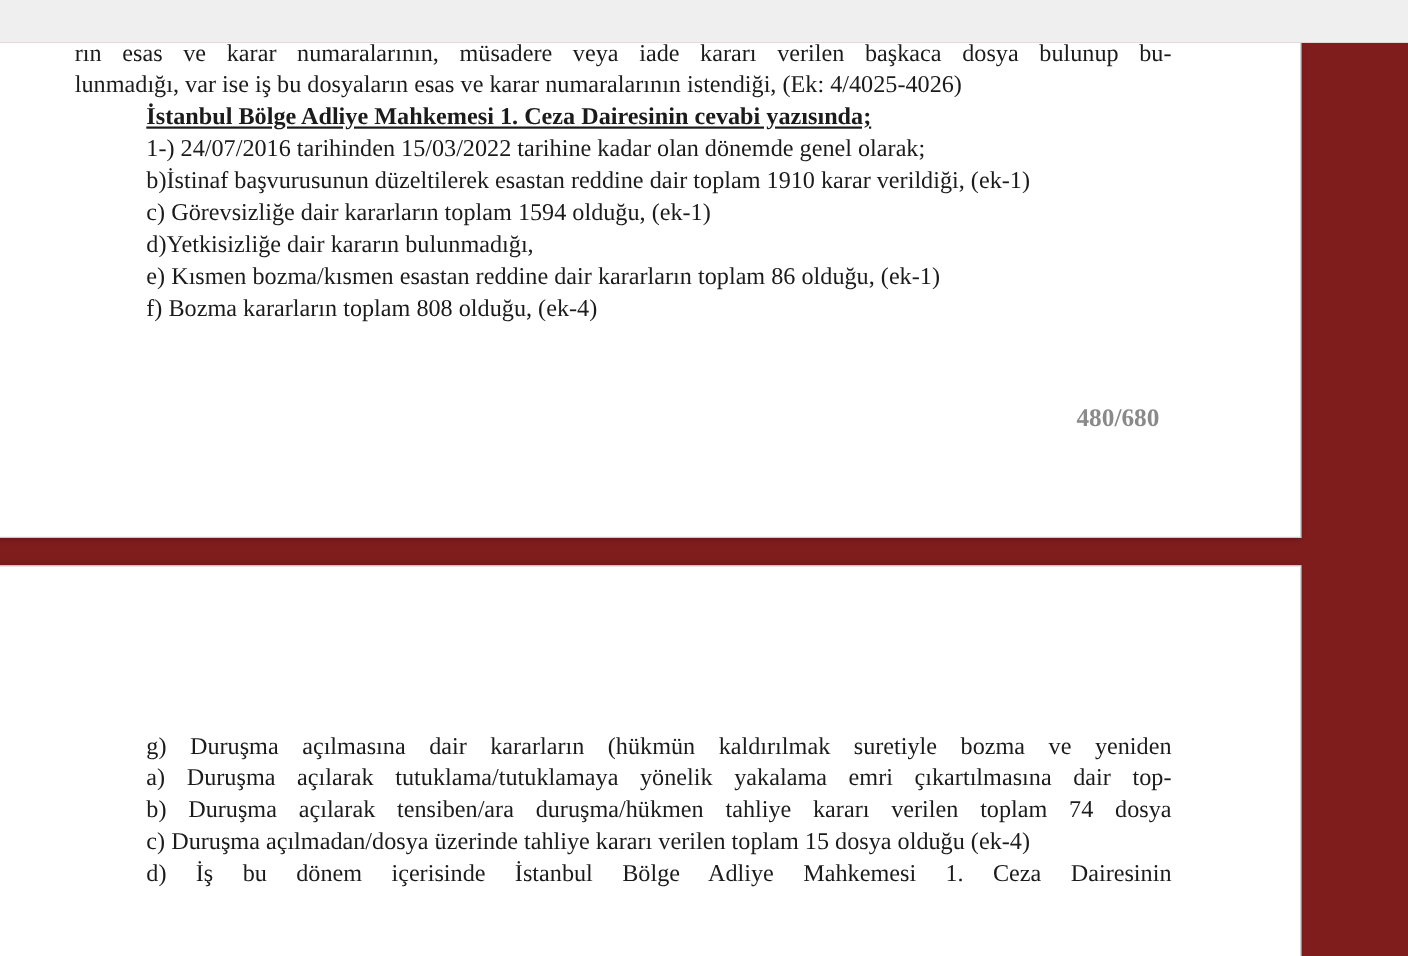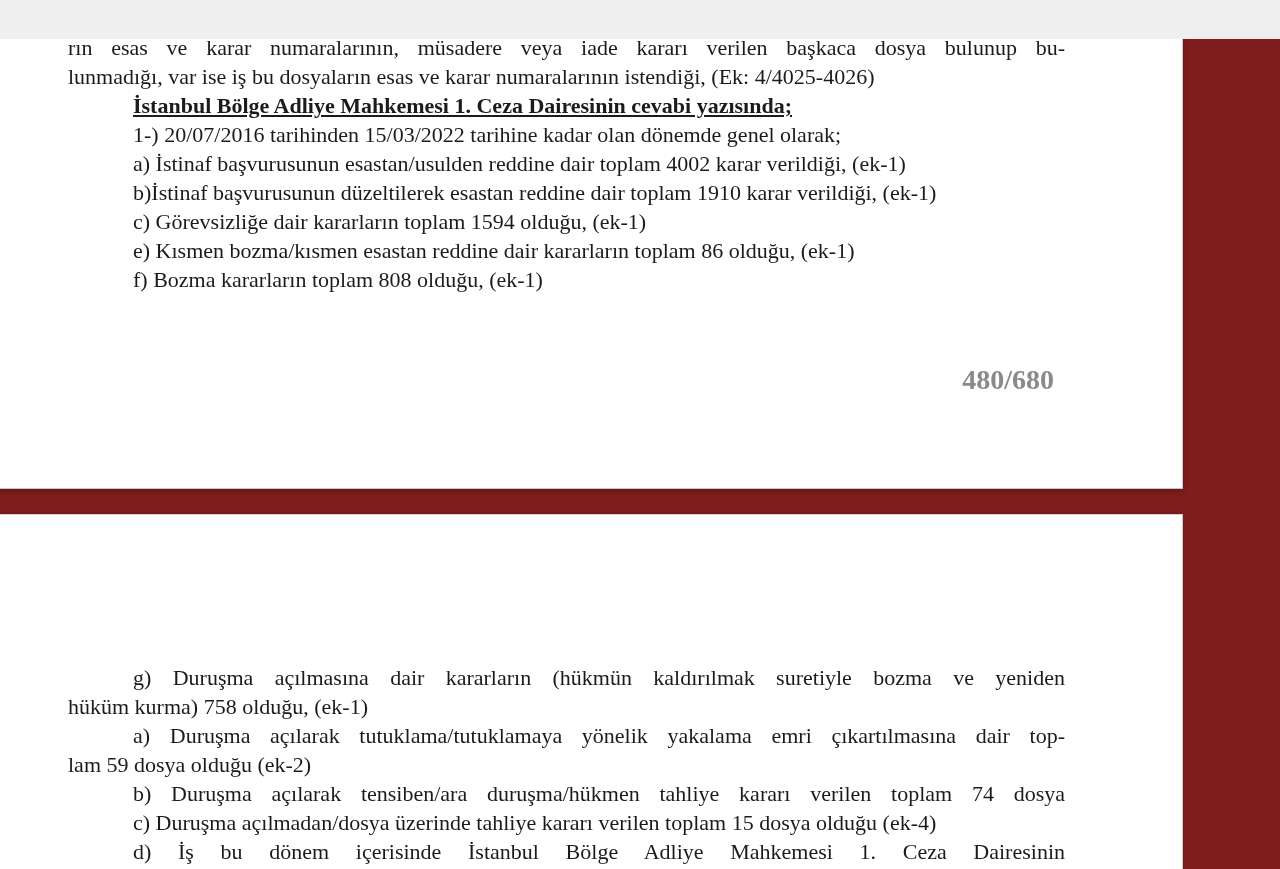--- a/index.html
+++ b/index.html
@@ -55,52 +55,50 @@
   .indent { padding-left: 65px; }
   .bold { font-weight: bold; text-decoration: underline; }
   .jfull {
     text-align: justify;
     text-align-last: justify;
   }
   .page-number {
     position: absolute;
     top: 356px;
     right: 128px;
-    font-size: 28px;
+    font-size: 23px;
     line-height: 29px;
     font-weight: bold;
     color: #8a8a8a;
     text-align: right;
   }
 </style>
 </head>
 <body>
 
 <div class="canvas">
 
   <div class="page page1">
     <div class="textblock tb1">
       <div class="line jfull">rın esas ve karar numaralarının, müsadere veya iade kararı verilen başkaca dosya bulunup bu-</div>
       <div class="line">lunmadığı, var ise iş bu dosyaların esas ve karar numaralarının istendiği, (Ek: 4/4025-4026)</div>
       <div class="line indent bold">İstanbul Bölge Adliye Mahkemesi 1. Ceza Dairesinin cevabi yazısında;</div>
-      <div class="line indent">1-) 20/07/2016 tarihinden 15/03/2022 tarihine kadar olan dönemde genel olarak;</div>
-      <div class="line indent">a) İstinaf başvurusunun esastan/usulden reddine dair toplam 4002 karar verildiği, (ek-1)</div>
+      <div class="line indent">1-) 24/07/2016 tarihinden 15/03/2022 tarihine kadar olan dönemde genel olarak;</div>
       <div class="line indent">b)İstinaf başvurusunun düzeltilerek esastan reddine dair toplam 1910 karar verildiği, (ek-1)</div>
       <div class="line indent">c) Görevsizliğe dair kararların toplam 1594 olduğu, (ek-1)</div>
+      <div class="line indent">d)Yetkisizliğe dair kararın bulunmadığı,</div>
       <div class="line indent">e) Kısmen bozma/kısmen esastan reddine dair kararların toplam 86 olduğu, (ek-1)</div>
-      <div class="line indent">f) Bozma kararların toplam 808 olduğu, (ek-1)</div>
+      <div class="line indent">f) Bozma kararların toplam 808 olduğu, (ek-4)</div>
     </div>
     <div class="page-number">480/680</div>
   </div>
 
   <div class="page page2">
     <div class="textblock tb2">
       <div class="line indent jfull">g) Duruşma açılmasına dair kararların (hükmün kaldırılmak suretiyle bozma ve yeniden</div>
-      <div class="line">hüküm kurma) 758 olduğu, (ek-1)</div>
       <div class="line indent jfull">a) Duruşma açılarak tutuklama/tutuklamaya yönelik yakalama emri çıkartılmasına dair top-</div>
-      <div class="line">lam 59 dosya olduğu (ek-2)</div>
       <div class="line indent jfull">b) Duruşma açılarak tensiben/ara duruşma/hükmen tahliye kararı verilen toplam 74 dosya</div>
       <div class="line indent">c) Duruşma açılmadan/dosya üzerinde tahliye kararı verilen toplam 15 dosya olduğu (ek-4)</div>
       <div class="line indent jfull">d) İş bu dönem içerisinde İstanbul Bölge Adliye Mahkemesi 1. Ceza Dairesinin</div>
     </div>
   </div>
 
 </div>
 
 </body></html>

